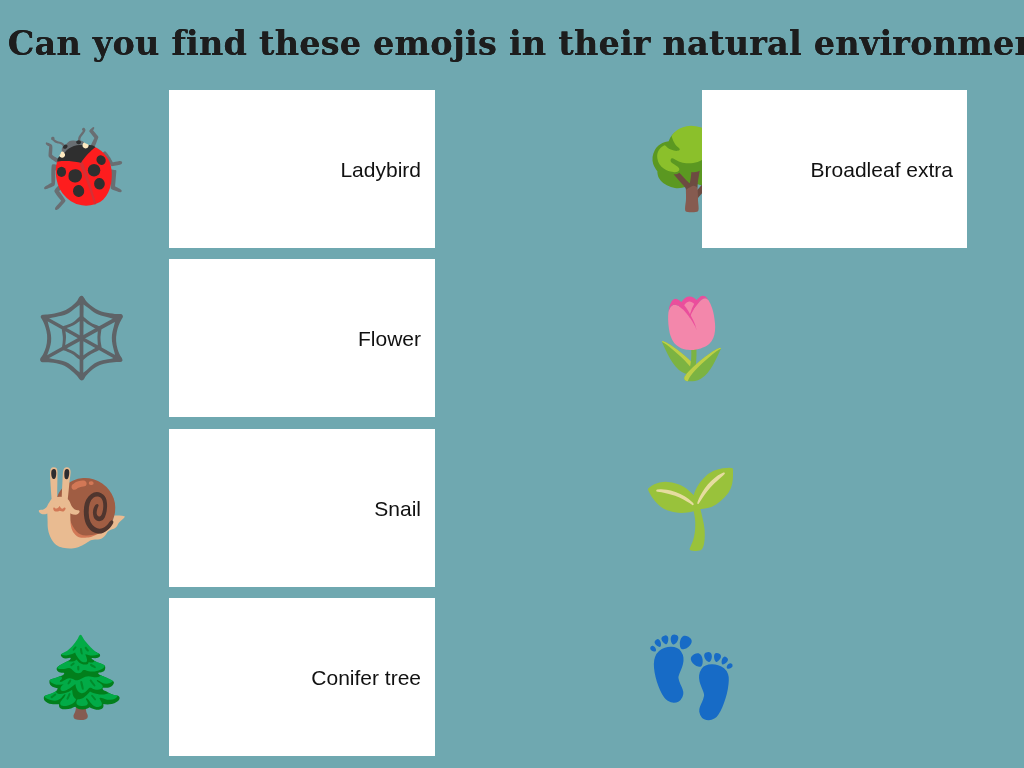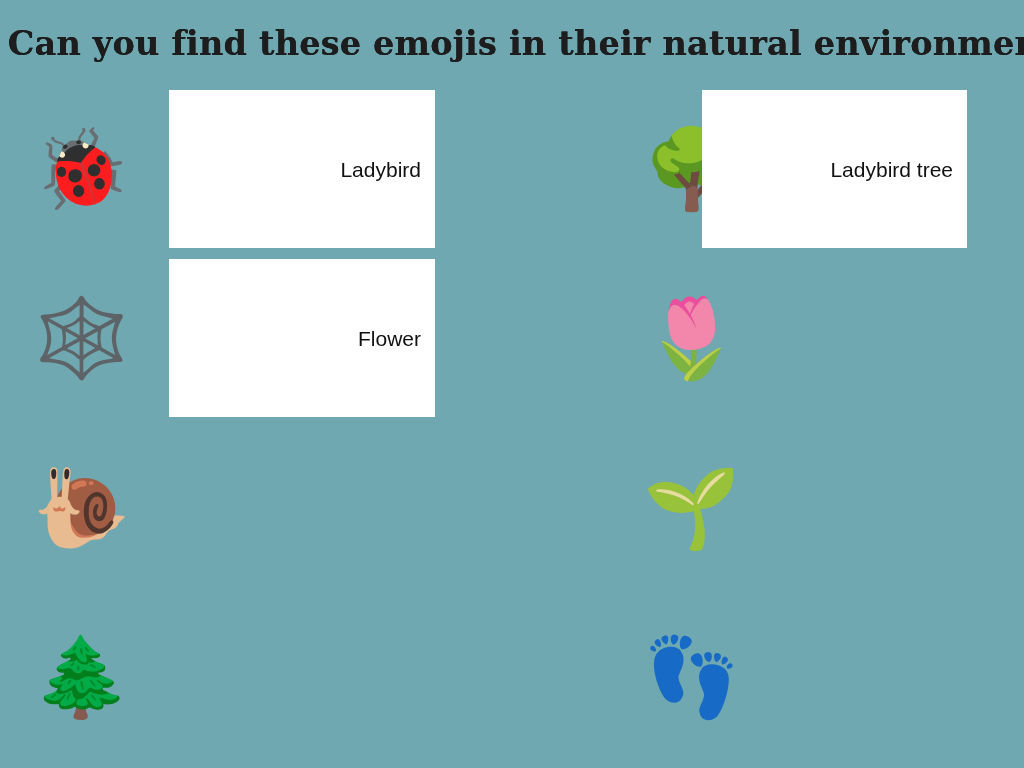--- a/index.html
+++ b/index.html
@@ -108,30 +108,36 @@
 
   <div class="pair col-left row-2">
     <div class="emoji">🕸️</div>
     <div class="card">
       <span class="card-label">Flower</span>
     </div>
   </div>
 
   <div class="pair col-left row-3">
     <div class="emoji">🐌</div>
+    <div class="card">
+      <span class="card-label">Snail</span>
+    </div>
   </div>
 
   <div class="pair col-left row-4">
     <div class="emoji">🌲</div>
+    <div class="card">
+      <span class="card-label">Conifer tree</span>
+    </div>
   </div>
 
   <div class="pair col-right row-1">
     <div class="emoji">🌳</div>
     <div class="card">
-      <span class="card-label">Ladybird tree</span>
+      <span class="card-label">Broadleaf extra</span>
     </div>
   </div>
 
   <div class="pair col-right row-2">
     <div class="emoji">🌷</div>
   </div>
 
   <div class="pair col-right row-3">
     <div class="emoji">🌱</div>
   </div>

